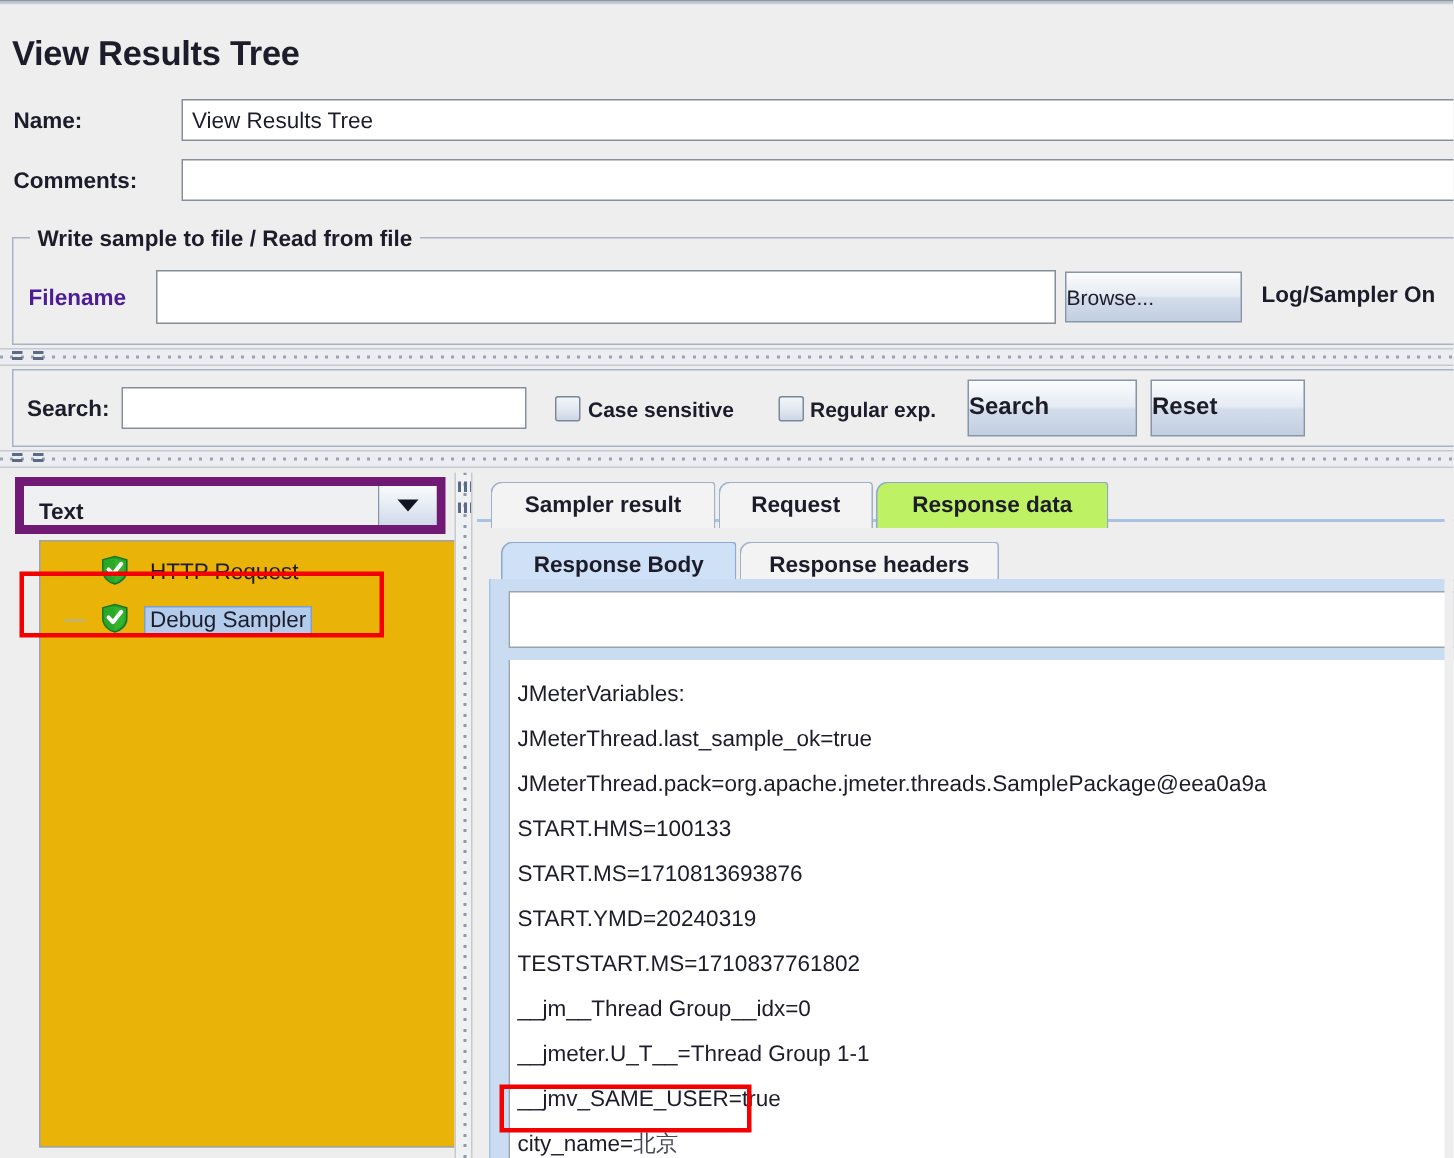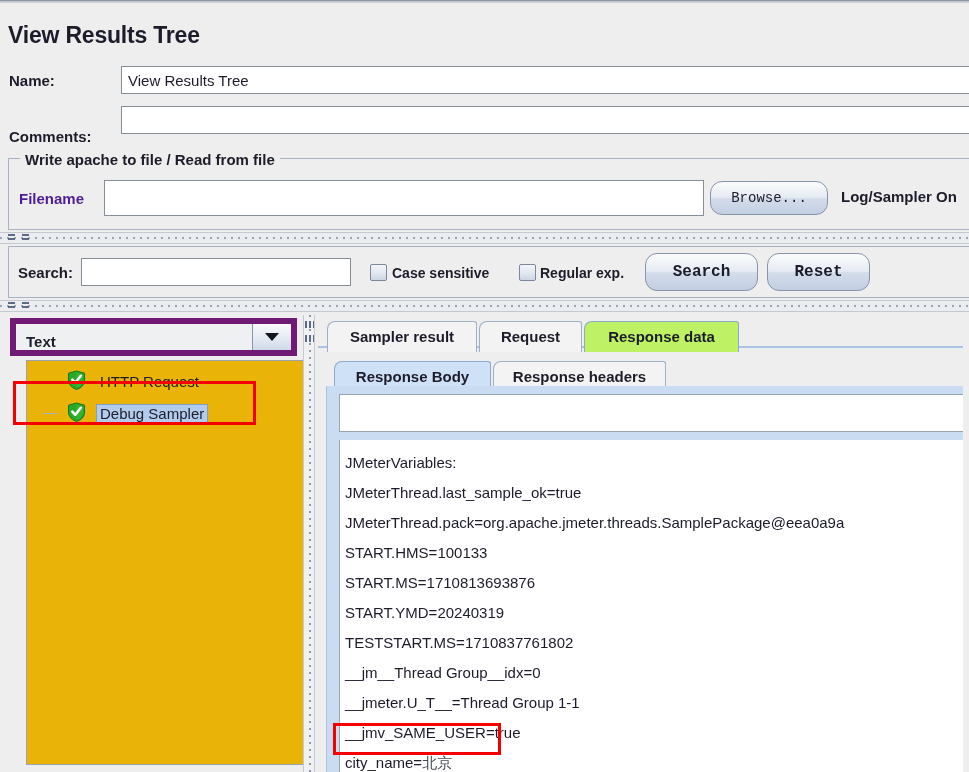--- a/index.html
+++ b/index.html
@@ -36,21 +36,21 @@
   }
 
   
   .form-label {
     position: absolute;
     font-size: 15px;
     font-weight: bold;
     color: #1c1c2b;
   }
   #label-name    { left: 9px; top: 72px; text-align: center; }
-  #label-comments{ left: 9px; top: 112px; margin-top: 16px; }
+  #label-comments{ left: 9px; top: 112px; }
 
   .text-field {
     position: absolute;
     background: #ffffff;
     border: 1px solid #868e99;
     box-sizing: border-box;
     font-family: "Liberation Sans", sans-serif;
     font-size: 15px;
     color: #1c1c2b;
     padding: 0 6px;
@@ -85,27 +85,27 @@
     font-weight: bold;
     color: #4c1d95;
   }
   #field-filename { left: 104px; top: 180px; width: 600px; height: 36px; }
 
   
   .btn {
     position: absolute;
     box-sizing: border-box;
     border: 1px solid #8795a8;
-    border-radius: 12px;
+    border-radius: 0;
     background: linear-gradient(to bottom, #fbfcfd 0%, #e5ebf3 48%, #d3dcea 52%, #c2cfe2 100%);
-    font-family: Liberation Mono, monospace;
+    font-family: Liberation Sans, sans-serif;
     font-size: 14px;
     font-weight: bold;
     color: #1c1c2b;
-    text-align: center;
+    text-align: left;
     cursor: default;
   }
   #btn-browse {
     left: 710px; top: 181px; width: 118px; height: 34px;
     line-height: 32px; font-weight: normal; font-size: 14px;
   }
   #label-logdisplay {
     position: absolute;
     left: 841px; top: 188px;
     font-size: 15px;
@@ -415,21 +415,21 @@
 
 <div class="page-title">View Results Tree</div>
 
 <div class="form-label" id="label-name">Name:</div>
 <input class="text-field" id="field-name" value="View Results Tree" style="">
 
 <div class="form-label" id="label-comments">Comments:</div>
 <input class="text-field" id="field-comments" value="" style="">
 
 <div class="group-box"></div>
-<div class="group-title">Write apache to file / Read from file</div>
+<div class="group-title">Write sample to file / Read from file</div>
 <div id="label-filename">Filename</div>
 <input class="text-field" id="field-filename" value="" style="">
 <div class="btn" id="btn-browse">Browse...</div>
 <div id="label-logdisplay">Log/Sampler On</div>
 
 <div class="hsplit" id="hsplit-1">
   <div class="dots"></div>
   <div class="grip g1"></div>
   <div class="grip g2"></div>
 </div>

